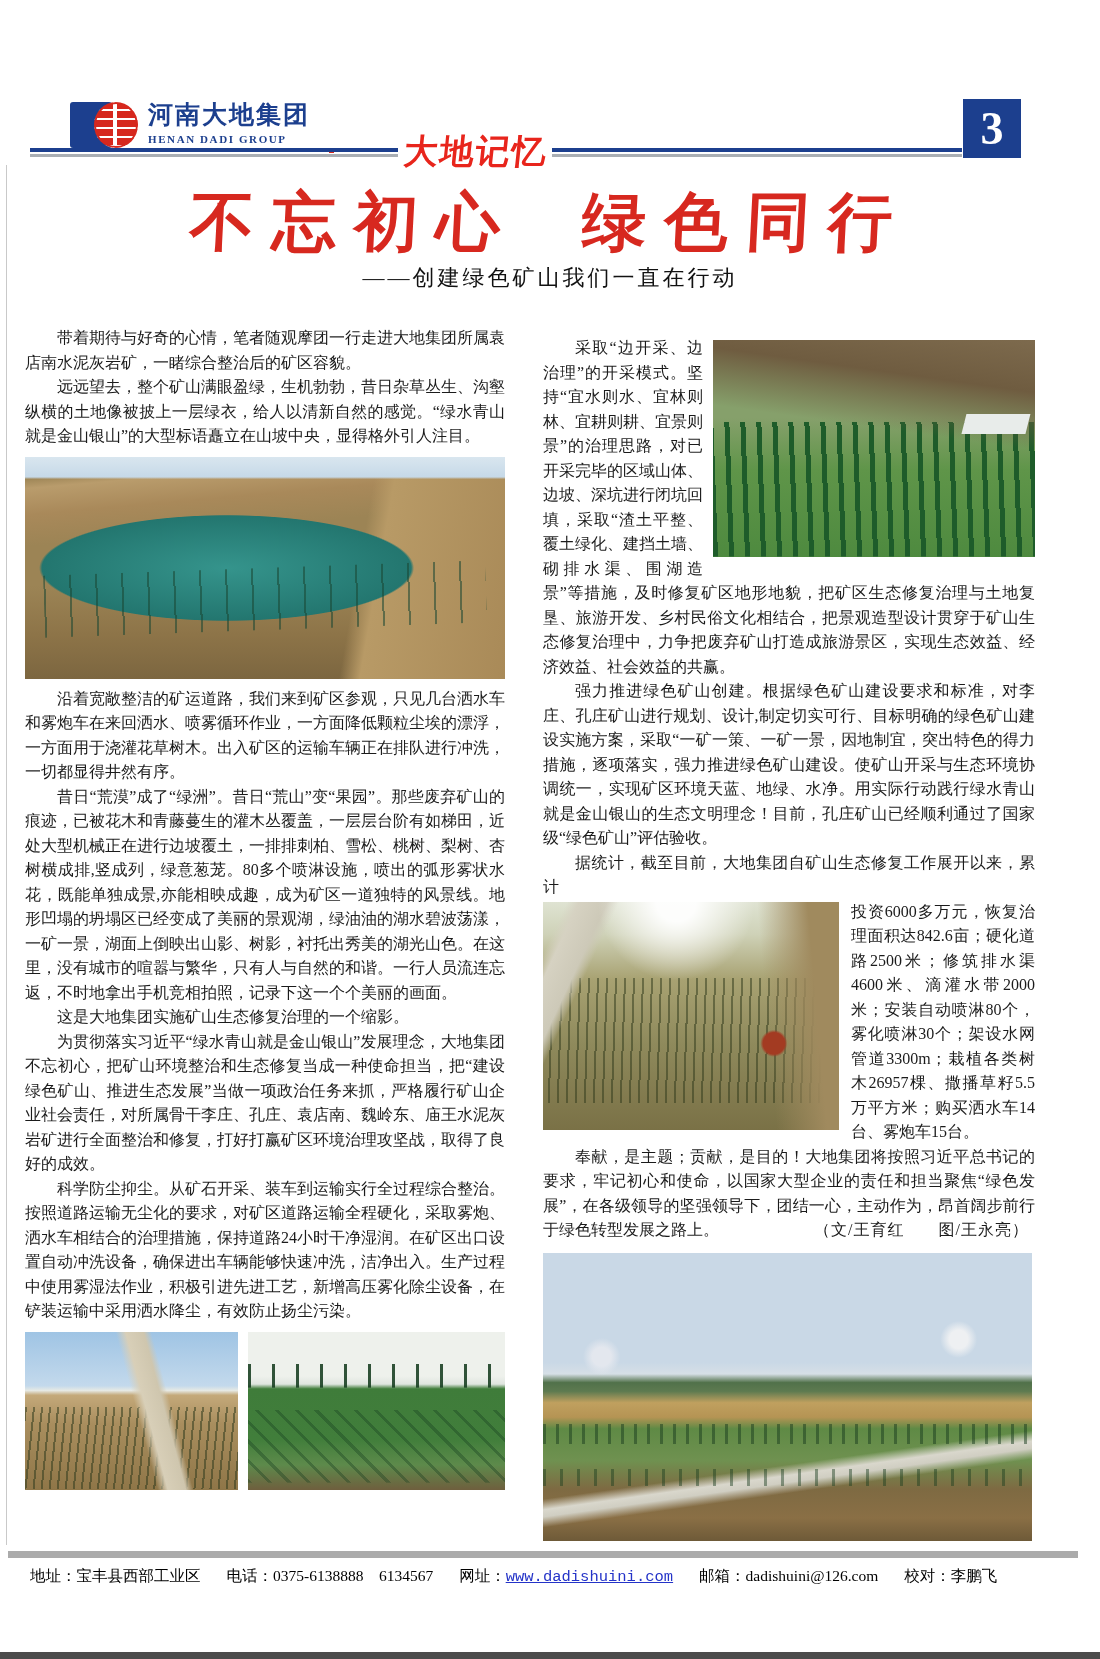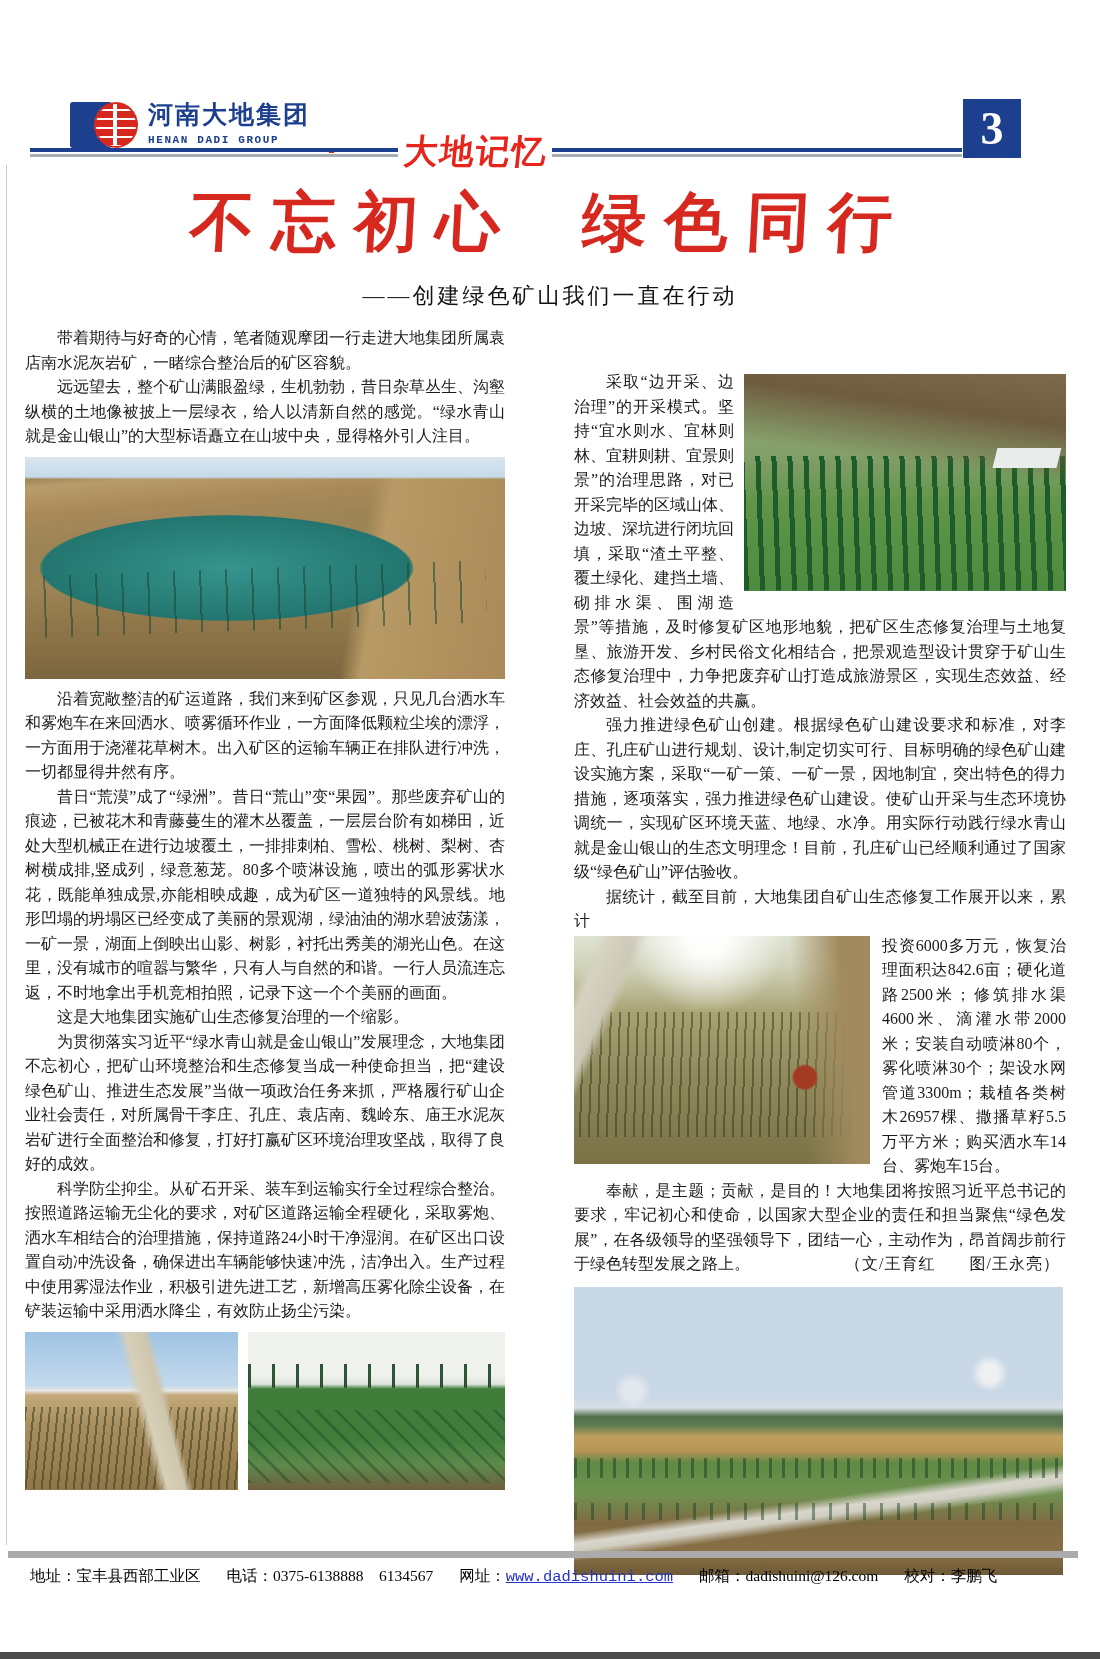--- a/index.html
+++ b/index.html
@@ -23,21 +23,21 @@
     position:absolute;left:24px;top:2px;width:44px;height:46px;border-radius:50%;
     background:
       repeating-linear-gradient(180deg, rgba(255,255,255,0) 0 7px, #ffffff 7px 9px),
       linear-gradient(90deg, rgba(255,255,255,0) 0 19px, #ffffff 19px 23px, rgba(255,255,255,0) 23px),
       #d6281e;
     box-shadow:inset 0 0 0 2px #d6281e;
   }
   .logo-text{margin-left:12px;}
   .logo-cn{font-family:"Liberation Sans","DejaVu Sans",sans-serif;font-weight:bold;font-size:25px;letter-spacing:2px;color:var(--blue);line-height:28px;}
   .logo-en-wrap{position:relative;margin-top:1px;width:178px;}
-  .logo-en{font-family:Liberation Mono, monospace;font-weight:bold;font-size:11px;letter-spacing:1.6px;color:var(--blue);}
+  .logo-en{font-family:Liberation Serif, serif;font-weight:bold;font-size:11px;letter-spacing:1.6px;color:var(--blue);}
   .logo-underline{display:block;margin-top:2px;height:3px;background:var(--blue);position:relative;}
   .logo-underline::after{content:"";position:absolute;right:-8px;top:-1px;width:5px;height:5px;background:#d6281e;}
   .hline{position:absolute;top:148px;height:10px;
     background:linear-gradient(180deg,var(--blue) 0 4px,rgba(0,0,0,0) 4px 6px,var(--silver) 6px 9px,rgba(0,0,0,0) 9px);}
   .hline.left-seg{left:30px;width:368px;}
   .hline.right-seg{left:552px;width:410px;}
   .section-title{
     position:absolute;left:398px;top:129px;width:156px;text-align:center;
     font-family:"Liberation Sans","DejaVu Sans",sans-serif;font-weight:900;font-size:34px;
     color:#e8251c;letter-spacing:2px;transform:skewX(-6deg);
@@ -49,29 +49,29 @@
   }
   
   .headline{position:absolute;left:0;top:183px;width:1100px;text-align:center;}
   .main-title{
     display:flex;justify-content:center;gap:64px;
     color:var(--red);font-weight:bold;font-size:64px;letter-spacing:18px;
     font-family:"Liberation Serif","DejaVu Serif",serif;
     transform:skewX(-3deg);line-height:80px;
   }
   .subtitle{
-    margin-top:18px;font-size:22px;letter-spacing:3px;color:#111;
+    font-size:22px;letter-spacing:3px;color:#111;
     font-family:"Liberation Serif",serif;
   }
   
   .col{position:absolute;font-size:16px;line-height:24.5px;text-align:justify;}
   .col p{margin:0;text-indent:2em;}
   .col p.no-indent{text-indent:0;}
   .col-left{left:25px;top:326px;width:480px;}
-  .col-right{left:574px;top:336px;width:492px;margin-top:34px;}
+  .col-right{left:543px;top:336px;width:492px;}
   .clearfix::after{content:"";display:block;clear:both;}
   
   .photo{background-color:#9c8455;}
   .photo1{
     width:100%;height:222px;margin:8px 0 8px 0;position:relative;
     background:
       linear-gradient(180deg,#d9e6ef 0%,#c6d9e8 9%,rgba(0,0,0,0) 10%),
       radial-gradient(ellipse 62% 38% at 42% 50%,#35948c 0%,#23766f 62%,rgba(0,0,0,0) 63%),
       linear-gradient(100deg,rgba(0,0,0,0) 68%,#b89a66 72%,#a98a58 100%),
       linear-gradient(175deg,rgba(0,0,0,0) 8%,#b99c6c 12%,#a9895a 22%,rgba(0,0,0,0) 34%),

